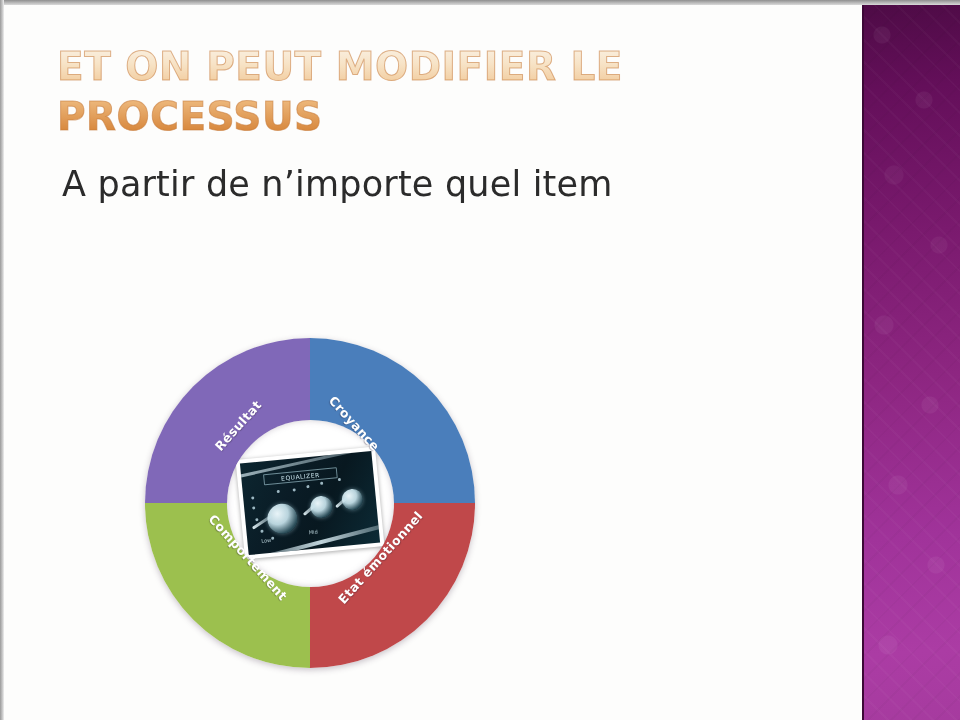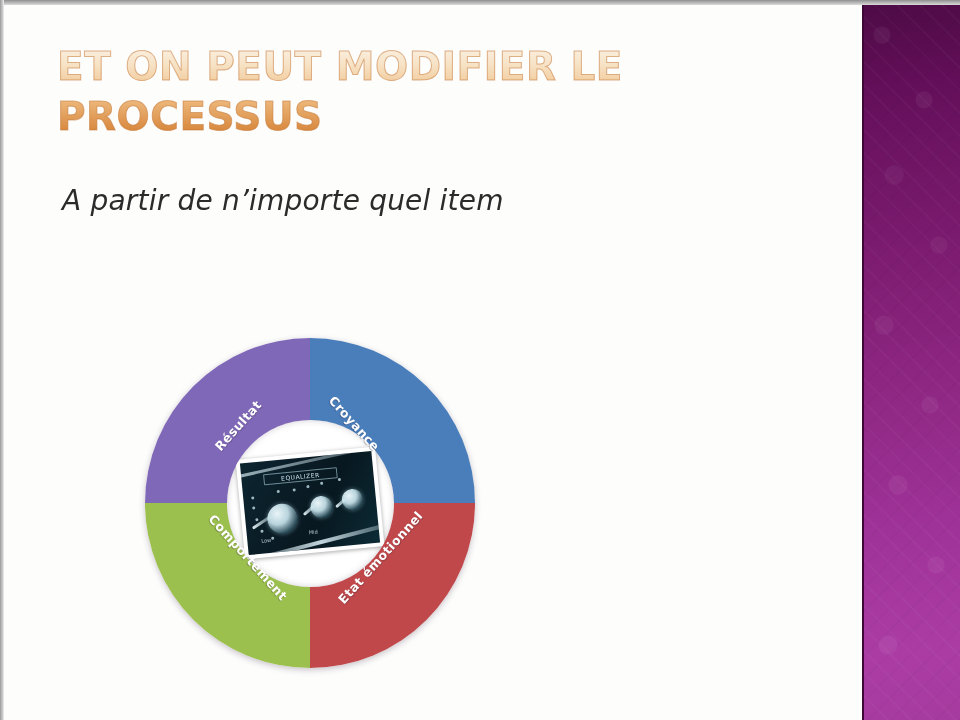--- a/index.html
+++ b/index.html
@@ -104,26 +104,25 @@
     color: transparent;
     -webkit-text-stroke: 1px rgba(196,118,52,0.55);
     white-space: pre-line;
     z-index: 1;
   }
 
   
   .subtitle {
     position: absolute;
     left: 62px;
-    top: 184px;
-    font-size: 28px;
+    top: 164px;
+    font-size: 35px;
     color: #2b2b2b;
     font-family: "DejaVu Sans", sans-serif;
     letter-spacing: 0.2px;
-    font-style: italic;
   }
 
   
   .diagram {
     position: absolute;
     left: 145px;
     top: 338px;
     width: 330px;
     height: 330px;
   }

